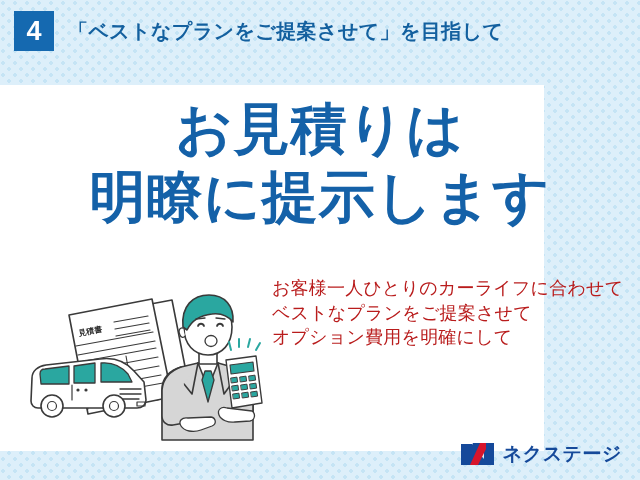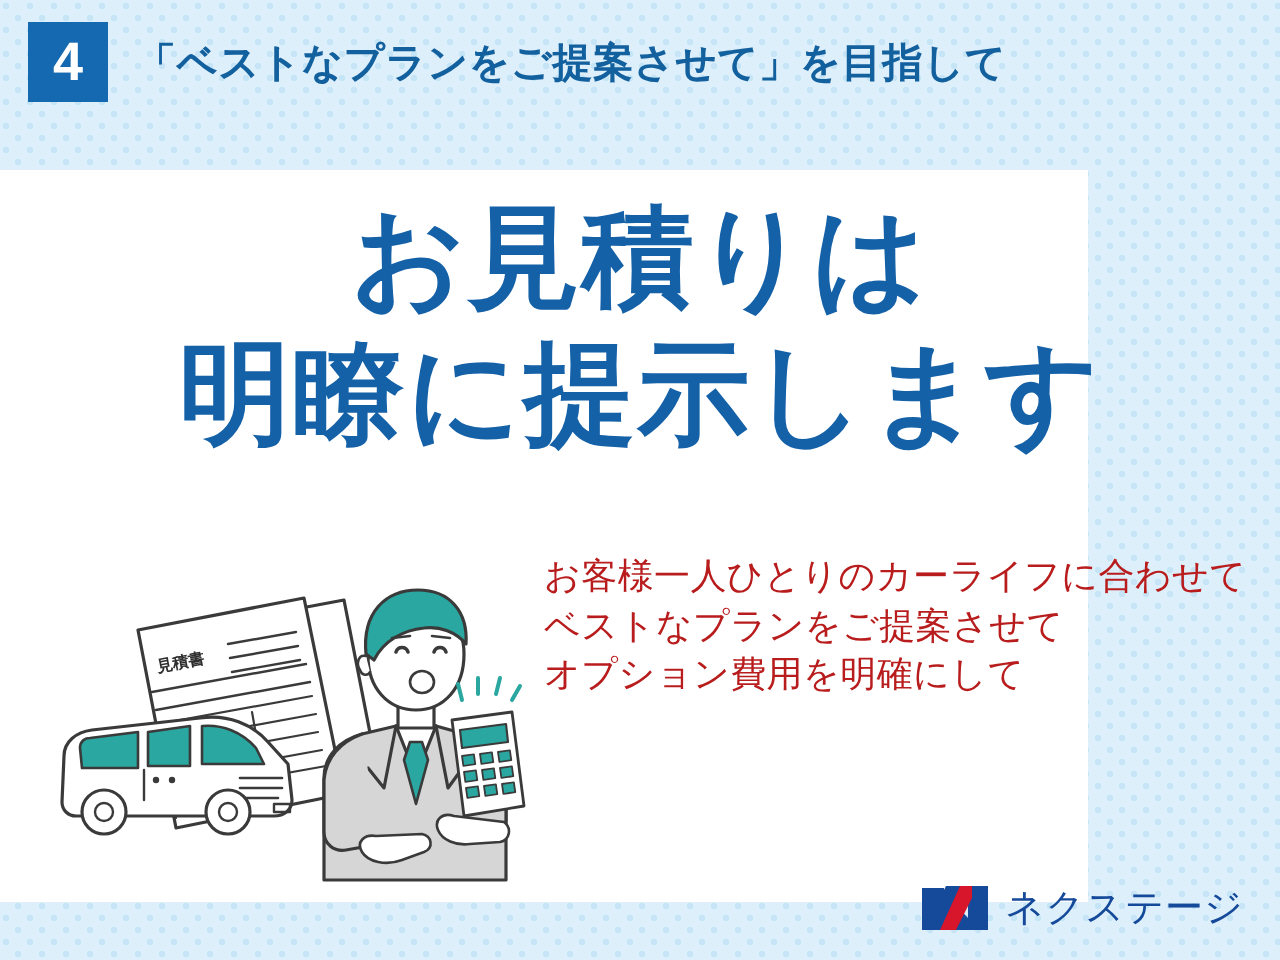--- a/index.html
+++ b/index.html
@@ -128,21 +128,21 @@
     padding-right: 18px;
     box-sizing: border-box;
   }
   #logo-wrap {
     display: flex;
     align-items: center;
     gap: 7px;
   }
   #logo-text {
     font-size: 19px;
-    font-weight: normal;
+    font-weight: bold;
     color: #15499a;
     letter-spacing: 0.5px;
     white-space: nowrap;
   }
 </style>
 </head>
 <body>
 
 <div id="page">
 

